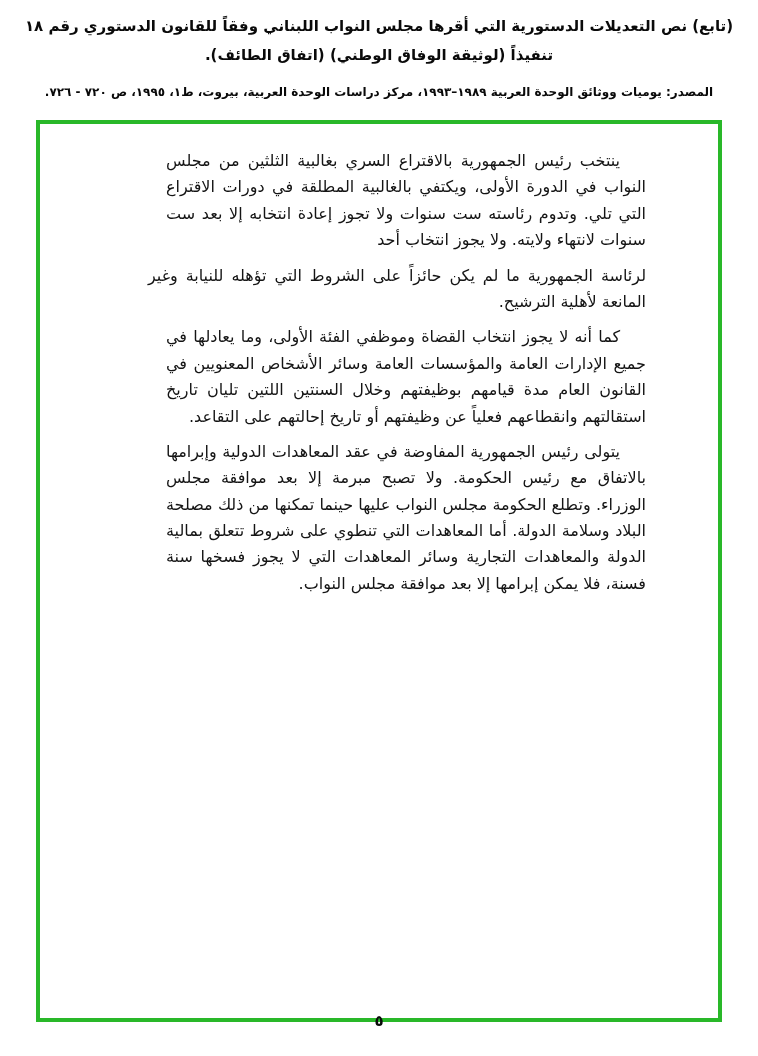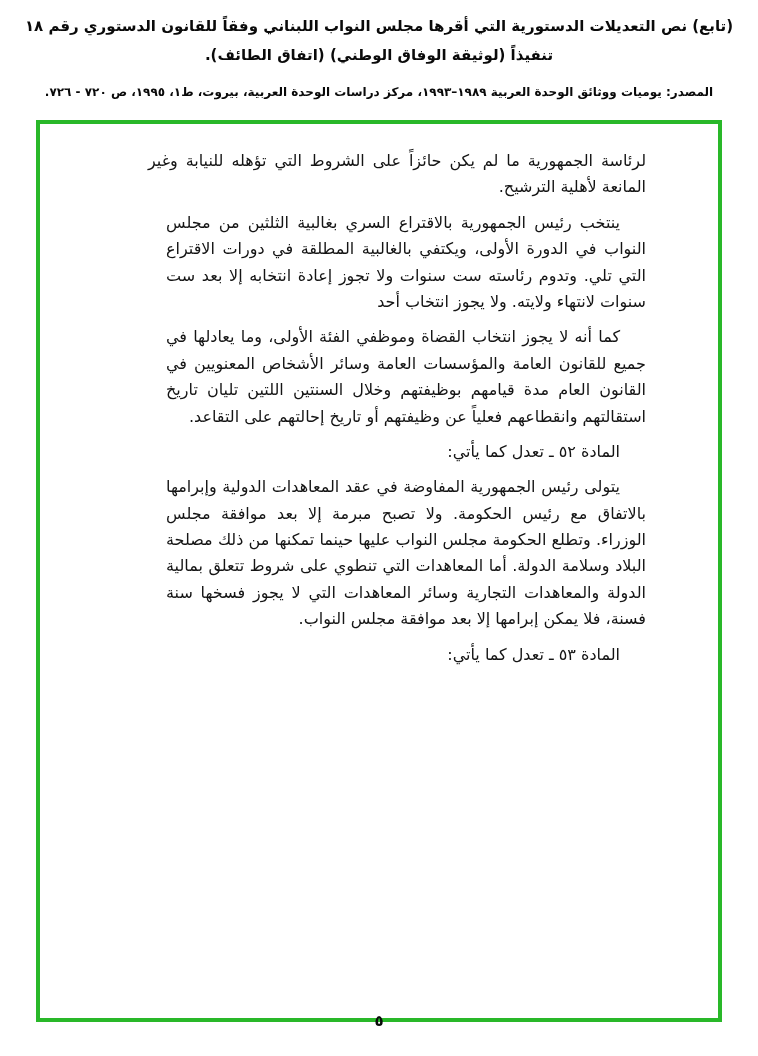--- a/index.html
+++ b/index.html
@@ -86,33 +86,31 @@
 <div class="page">
 
   <header class="doc-header">
     <div class="doc-title">(تابع) نص التعديلات الدستورية التي أقرها مجلس النواب اللبناني وفقاً للقانون الدستوري رقم ١٨ تنفيذاً (لوثيقة الوفاق الوطني) (اتفاق الطائف).</div>
     <div class="doc-source">المصدر: يوميات ووثائق الوحدة العربية ١٩٨٩–١٩٩٣، مركز دراسات الوحدة العربية، بيروت، ط١، ١٩٩٥، ص ٧٢٠ - ٧٢٦.</div>
   </header>
 
   <div class="content-box">
     <div class="text-column">
 
+      <p class="para">ينتخب رئيس الجمهورية بالاقتراع السري بغالبية الثلثين من مجلس النواب في الدورة الأولى، ويكتفي بالغالبية المطلقة في دورات الاقتراع التي تلي. وتدوم رئاسته ست سنوات ولا تجوز إعادة انتخابه إلا بعد ست سنوات لانتهاء ولايته. ولا يجوز انتخاب أحد</p>
+
       <p class="para no-indent">لرئاسة الجمهورية ما لم يكن حائزاً على الشروط التي تؤهله للنيابة وغير المانعة لأهلية الترشيح.</p>
 
-      <p class="para">ينتخب رئيس الجمهورية بالاقتراع السري بغالبية الثلثين من مجلس النواب في الدورة الأولى، ويكتفي بالغالبية المطلقة في دورات الاقتراع التي تلي. وتدوم رئاسته ست سنوات ولا تجوز إعادة انتخابه إلا بعد ست سنوات لانتهاء ولايته. ولا يجوز انتخاب أحد</p>
-
-      <p class="para">كما أنه لا يجوز انتخاب القضاة وموظفي الفئة الأولى، وما يعادلها في جميع للقانون العامة والمؤسسات العامة وسائر الأشخاص المعنويين في القانون العام مدة قيامهم بوظيفتهم وخلال السنتين اللتين تليان تاريخ استقالتهم وانقطاعهم فعلياً عن وظيفتهم أو تاريخ إحالتهم على التقاعد.</p>
+      <p class="para">كما أنه لا يجوز انتخاب القضاة وموظفي الفئة الأولى، وما يعادلها في جميع الإدارات العامة والمؤسسات العامة وسائر الأشخاص المعنويين في القانون العام مدة قيامهم بوظيفتهم وخلال السنتين اللتين تليان تاريخ استقالتهم وانقطاعهم فعلياً عن وظيفتهم أو تاريخ إحالتهم على التقاعد.</p>
 
 
 
-      <p class="article-heading">المادة ٥٢ ـ تعدل كما يأتي:</p>
 
       <p class="para">يتولى رئيس الجمهورية المفاوضة في عقد المعاهدات الدولية وإبرامها بالاتفاق مع رئيس الحكومة. ولا تصبح مبرمة إلا بعد موافقة مجلس الوزراء. وتطلع الحكومة مجلس النواب عليها حينما تمكنها من ذلك مصلحة البلاد وسلامة الدولة. أما المعاهدات التي تنطوي على شروط تتعلق بمالية الدولة والمعاهدات التجارية وسائر المعاهدات التي لا يجوز فسخها سنة فسنة، فلا يمكن إبرامها إلا بعد موافقة مجلس النواب.</p>
 
-      <p class="article-heading">المادة ٥٣ ـ تعدل كما يأتي:</p>
 
 
     </div>
   </div>
 
   <div class="page-number">٥</div>
 
 </div>
 
 </body></html>

